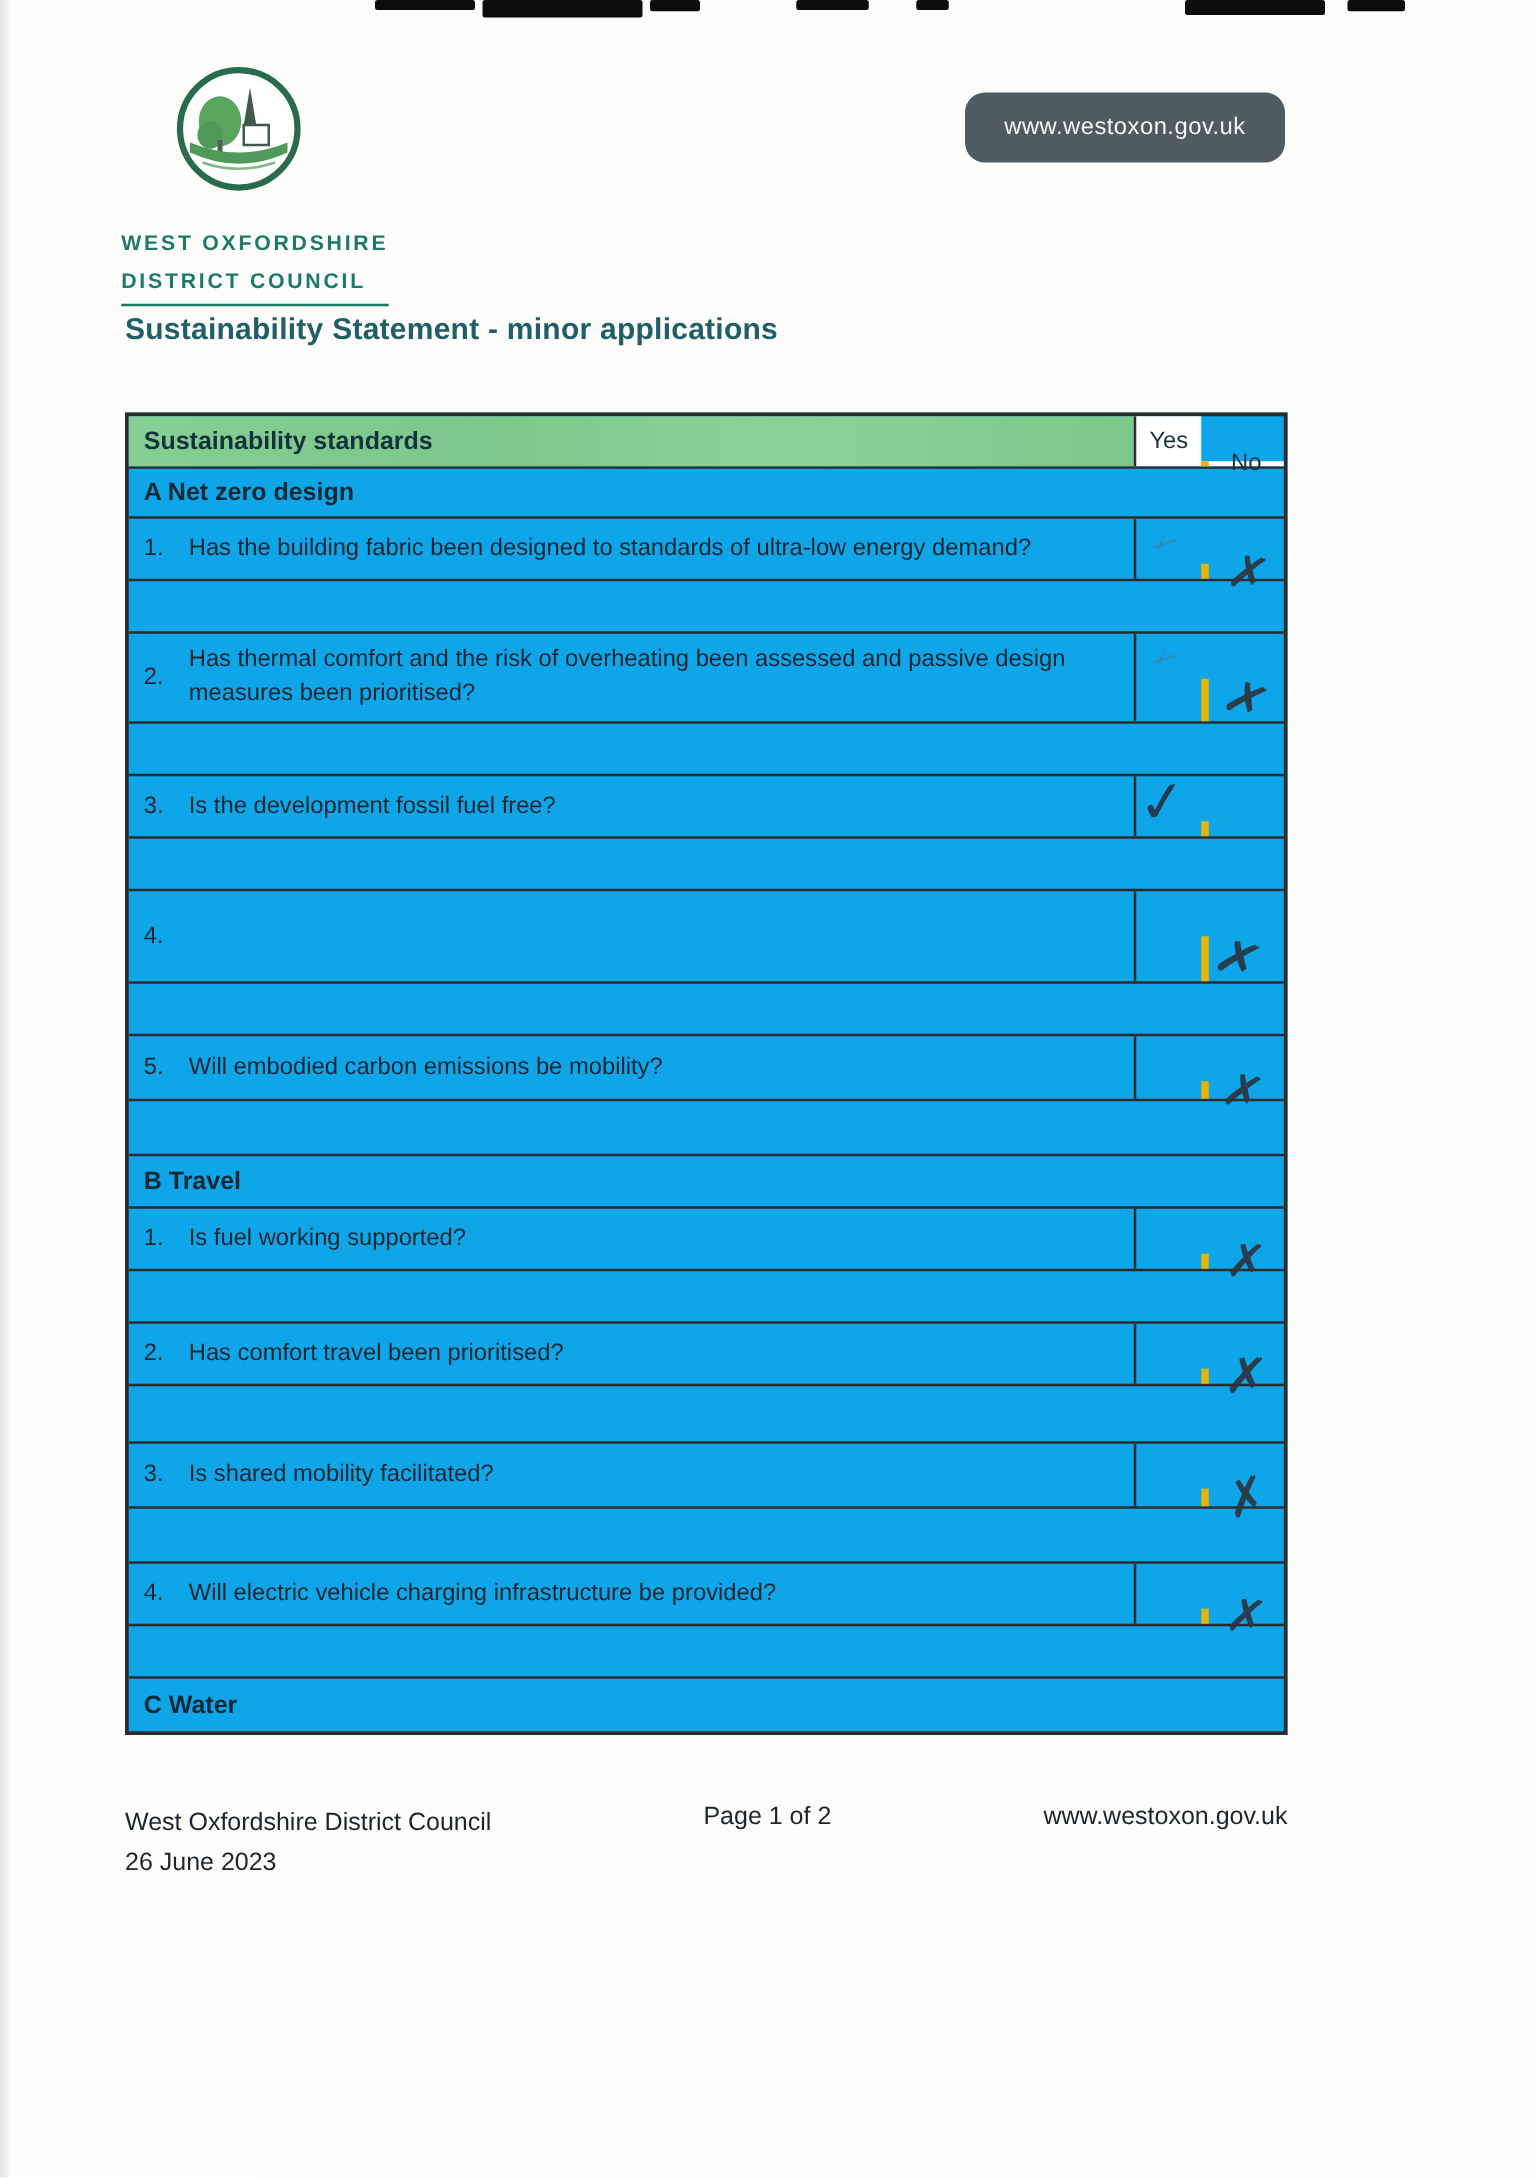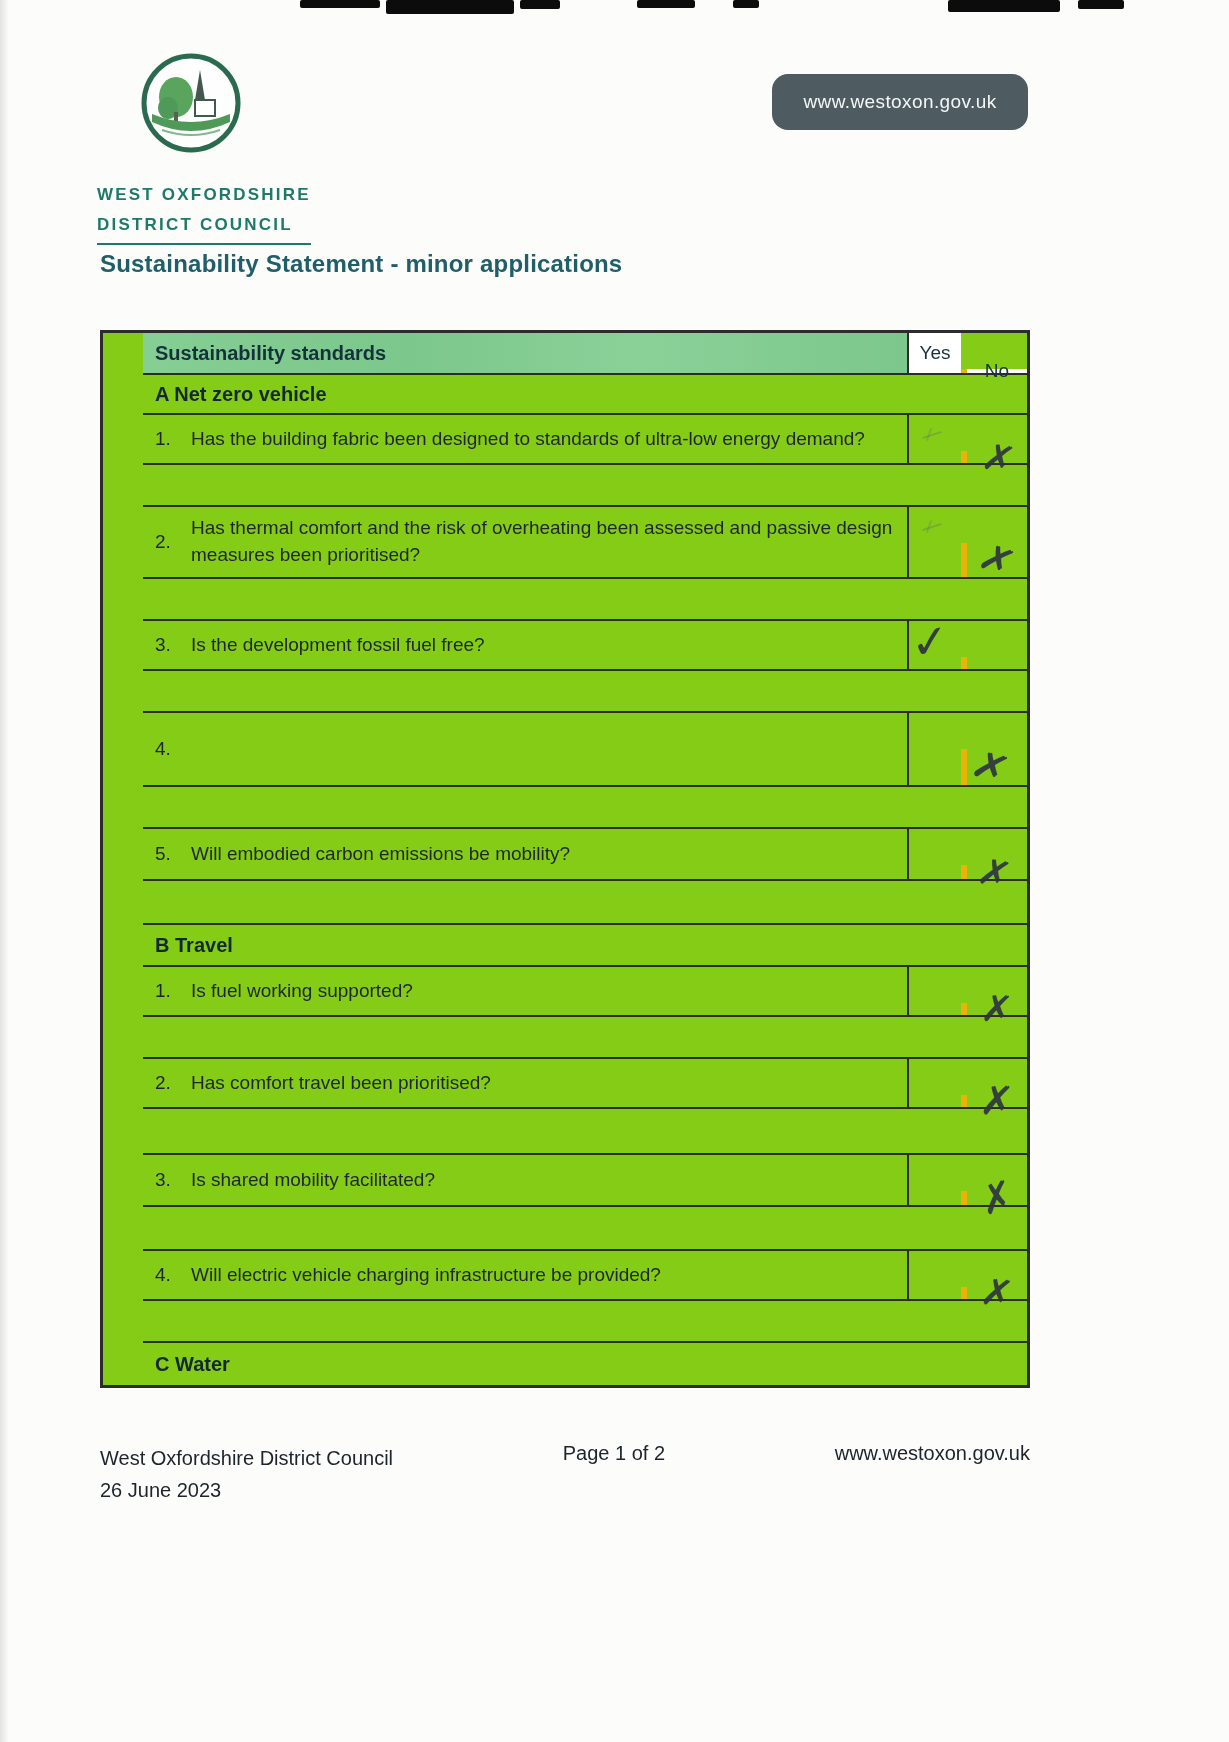--- a/index.html
+++ b/index.html
@@ -27,21 +27,21 @@
     font-size:19px;letter-spacing:.4px;
   }
   .title{
     position:absolute;left:100px;top:250px;margin:0;font-size:24px;font-weight:bold;
     color:#205e68;letter-spacing:.2px;
   }
 
   
   .table{
     position:absolute;left:100px;top:330px;width:930px;
-    border:3px solid #2c2c2c;box-sizing:border-box;background:#84cc16;padding-left:40px;
+    border:3px solid #2c2c2c;box-sizing:border-box;background:#0ea5e9;
   }
   .t-row{display:flex;align-items:stretch;border-bottom:2px solid #2c2c2c;box-sizing:border-box;}
   .t-row:last-child{border-bottom:none;}
   .c-std{flex:1 1 auto;display:flex;align-items:center;padding:2px 10px 2px 12px;box-sizing:border-box;min-width:0;}
   .c-yes{flex:0 0 54px;border-left:2px solid #2c2c2c;display:flex;align-items:center;justify-content:center;position:relative;box-sizing:border-box;overflow:visible;}
   .c-no{flex:0 0 66px;border-left:6px solid #eab308;display:flex;align-items:center;justify-content:center;position:relative;box-sizing:border-box;overflow:visible;margin-top:36px;}
   .c-full{flex:1 1 auto;display:flex;align-items:center;padding:0 12px;box-sizing:border-box;}
 
   .t-head .c-std{
     background:linear-gradient(90deg,#85ce94 0%,#7cc78b 35%,#8ad198 65%,#7cc78b 100%);
@@ -120,21 +120,21 @@
 
   <div class="table">
 
     <div class="t-row t-head" style="height:42px">
       <div class="c-std">Sustainability standards</div>
       <div class="c-yes">Yes</div>
       <div class="c-no">No</div>
     </div>
 
     <div class="t-row t-sec" style="height:40px">
-      <div class="c-full">A Net zero vehicle</div>
+      <div class="c-full">A Net zero design</div>
     </div>
 
     <div class="t-row t-q" style="height:50px">
       <div class="c-std">
         <span class="num">1.</span>
         <span class="qtext">Has the building fabric been designed to standards of ultra-low energy demand?</span>
       </div>
       <div class="c-yes">
           <span class="faint"></span>
         </div>

